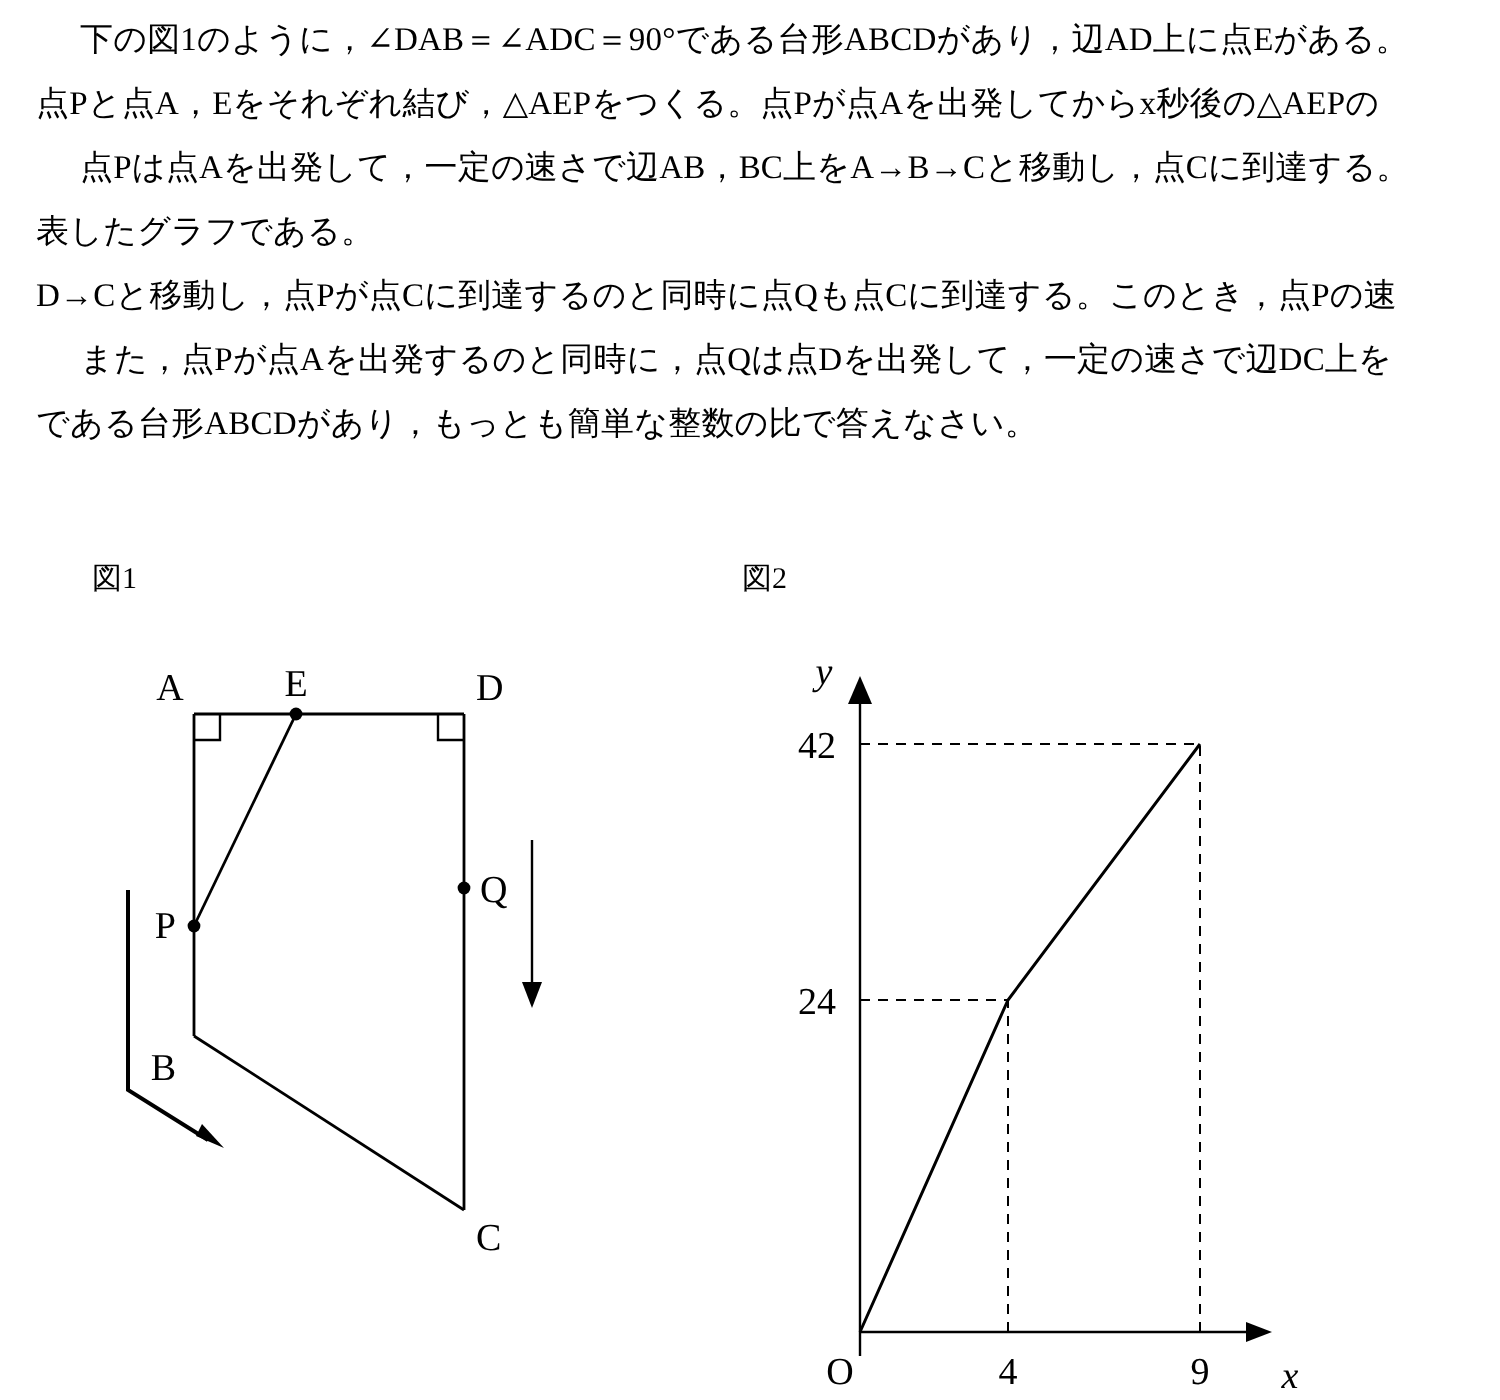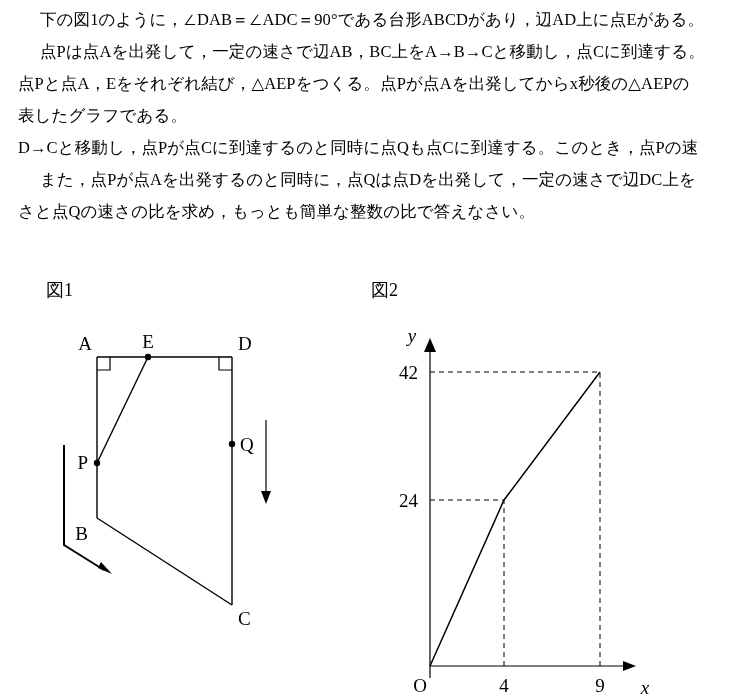--- a/index.html
+++ b/index.html
@@ -25,27 +25,26 @@
   }
   .line {
     font-size: 16.5px;
     line-height: 32px;
     height: 32px;
     white-space: pre;
     letter-spacing: 0.1px;
   }
   .line.indent {
     text-indent: 22px;
-    font-family: Liberation Serif, serif;
   }
 
   
   .fig-caption {
     position: absolute;
-    font-size: 18px;
+    font-size: 15px;
     line-height: 18px;
     white-space: pre;
   }
   #cap-fig1 { left: 46px; top: 281px; }
   #cap-fig2 { left: 371px; top: 281px; }
 
   
   .figure-surface {
     position: absolute;
     overflow: visible;
@@ -70,26 +69,26 @@
     font-family: "Liberation Serif", "DejaVu Serif", serif;
     font-size: 19px;
     fill: #000000;
   }
 </style>
 </head>
 <body>
 
 <div id="statement">
   <div class="line indent">下の図1のように，∠DAB＝∠ADC＝90°である台形ABCDがあり，辺AD上に点Eがある。</div>
+  <div class="line">点Pと点A，Eをそれぞれ結び，△AEPをつくる。点Pが点Aを出発してからx秒後の△AEPの</div>
   <div class="line indent">点Pは点Aを出発して，一定の速さで辺AB，BC上をA→B→Cと移動し，点Cに到達する。</div>
-  <div class="line">点Pと点A，Eをそれぞれ結び，△AEPをつくる。点Pが点Aを出発してからx秒後の△AEPの</div>
   <div class="line">表したグラフである。</div>
   <div class="line">D→Cと移動し，点Pが点Cに到達するのと同時に点Qも点Cに到達する。このとき，点Pの速</div>
   <div class="line indent">また，点Pが点Aを出発するのと同時に，点Qは点Dを出発して，一定の速さで辺DC上を</div>
-  <div class="line">さと点Qの速さの比を求め，もっとも簡単な整数の比で答えなさい。</div>
+  <div class="line">である台形ABCDがあり，もっとも簡単な整数の比で答えなさい。</div>
 </div>
 
 <div class="fig-caption" id="cap-fig1">図1</div>
 <div class="fig-caption" id="cap-fig2">図2</div>
 
 <div class="figure-surface" id="fig1-surface">
   <svg width="360" height="400" viewBox="0 0 360 400">
 
     <g>
       <line x1="97" y1="57" x2="232" y2="57" stroke="#000" stroke-width="1.4"></line>

